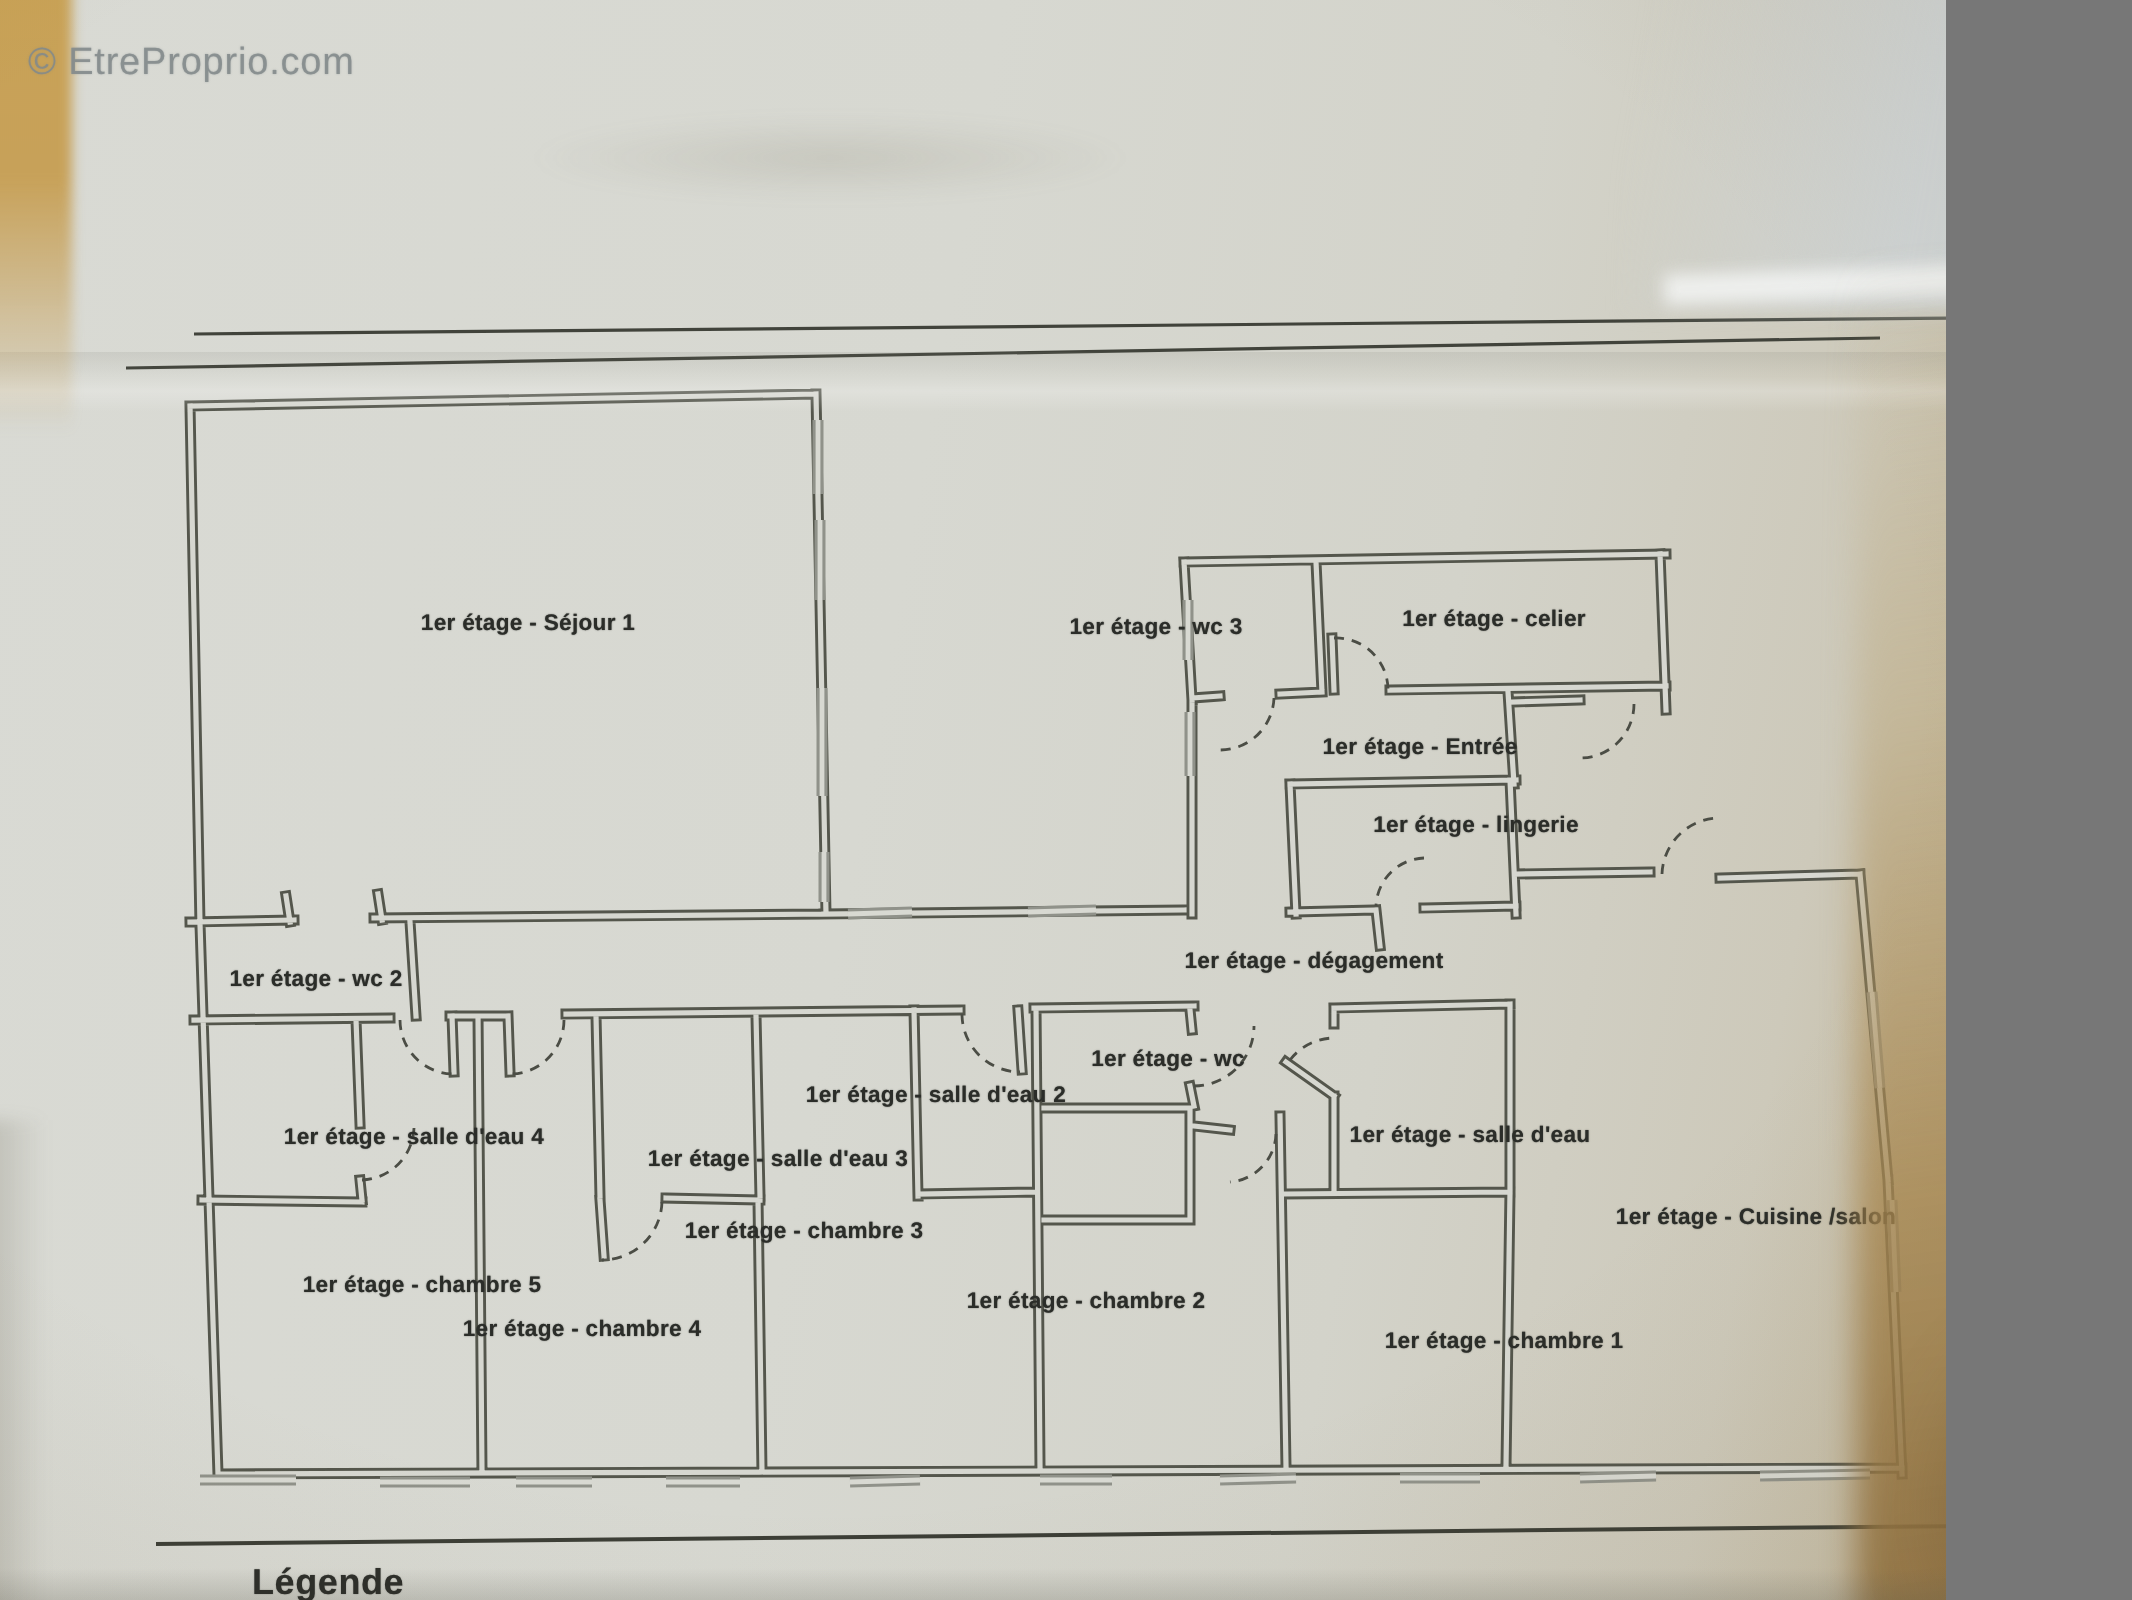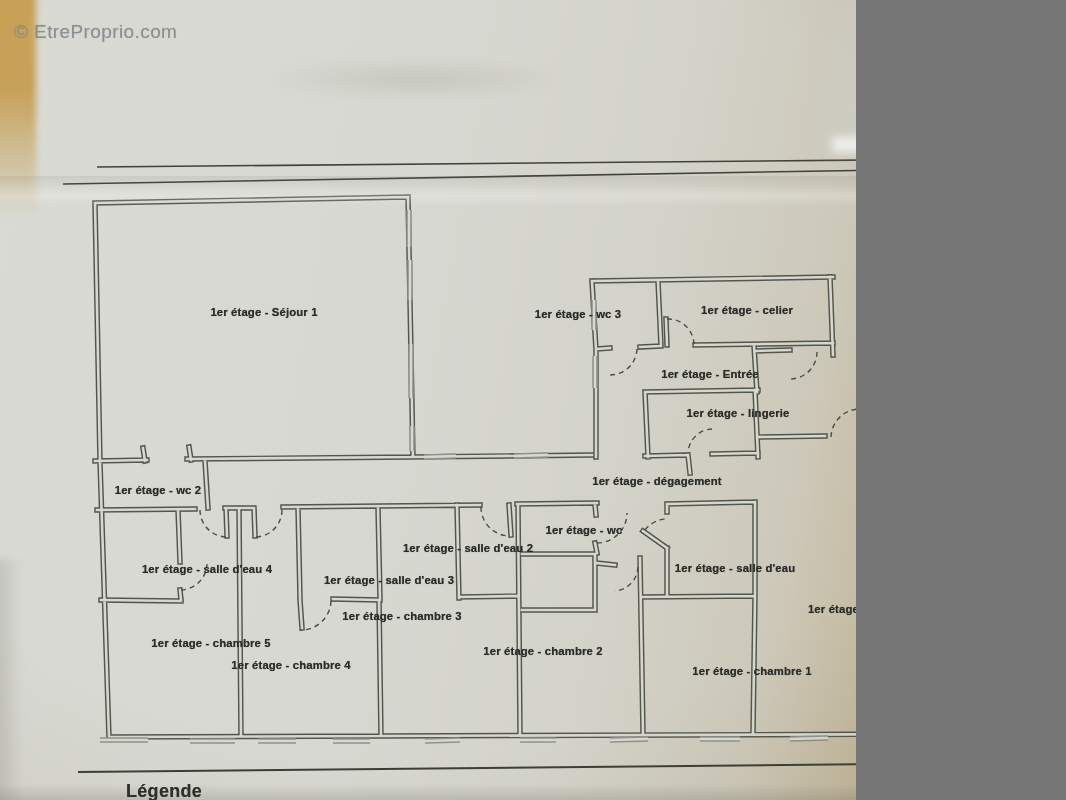--- a/index.html
+++ b/index.html
@@ -1,17 +1,17 @@
 <!DOCTYPE html>
 <html><head>
 <meta charset="utf-8">
 <style>
   html,body{margin:0;padding:0;background:#777;}
   .canvas{
-    position:relative;width:856px;height:800px;overflow:hidden;
+    position:relative;width:973px;height:800px;overflow:hidden;
     font-family:"Liberation Sans",sans-serif;
     background:
       linear-gradient(100deg, #d9dad4 0%, #d7d8d1 45%, #d3d3ca 70%, #cdc9ba 88%, #c3b89d 100%);
   }
   .layer{position:absolute;pointer-events:none;}
   
   .tan-corner{left:-12px;top:-14px;width:48px;height:230px;
     background:linear-gradient(to bottom,#c9a256 0%,#c7a159 45%,rgba(199,161,89,0) 100%);
     filter:blur(3px);}
   .topright-sliver{left:812px;top:-12px;width:270px;height:168px;

